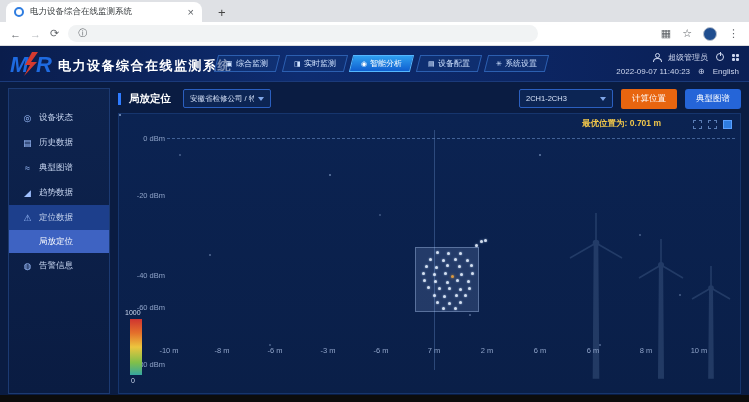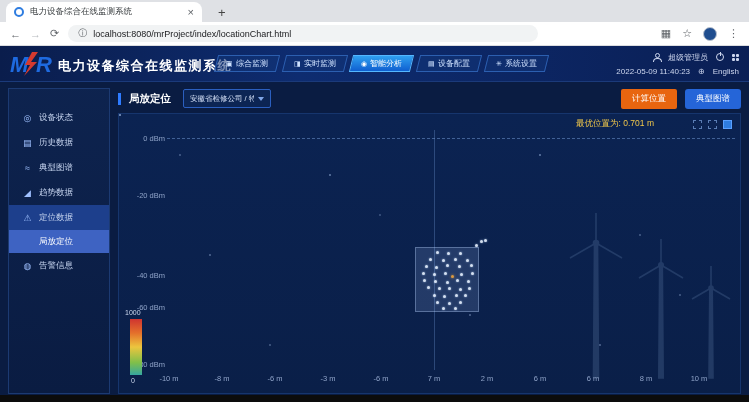--- a/index.html
+++ b/index.html
@@ -79,27 +79,27 @@
       border-top:4px solid #7fa6e8; margin-left:4px; flex:none; }
   .spacer { flex:1; }
   .btn { height:20px; display:flex; align-items:center; padding:0 11px; font-size:8.5px; color:#fff;
       border-radius:2px; }
   .btn-orange { background:#e8650f; }
   .btn-blue { background:#2565d8; border-radius:3px; }
 
   
   .chart-panel { position:absolute; top:25px; left:0; right:0; bottom:0;
       background:linear-gradient(180deg,#0b2352,#0a1f48); border:1px solid #16356d; }
-  .chart-meta { position:absolute; top:4px; right:86px; font-size:8.5px; font-weight:normal; color:#f1c74a; }
+  .chart-meta { position:absolute; top:4px; right:79px; font-size:8.5px; font-weight:bold; color:#f1c74a; }
   .toolbox { position:absolute; top:6px; right:8px; display:flex; gap:6px; }
   .tool { width:9px; height:9px; border:1px dashed #5a7db5; }
   .tool.save { background:#2f7de0; border:1px solid #5aa0ff; }
   .plot { position:absolute; inset:0; }
   .tick-y { position:absolute; left:8px; width:38px; text-align:right; font-size:7.5px; color:#8fa3c8; }
-  .tick-x { position:absolute; top:260px; width:32px; text-align:center; font-size:7.5px; color:#8fa3c8; }
+  .tick-x { position:absolute; top:232px; width:32px; text-align:center; font-size:7.5px; color:#8fa3c8; }
   .hline { position:absolute; left:48px; width:568px; border-top:1px dashed rgba(120,160,220,.5); }
   .vline { position:absolute; top:16px; height:240px; width:1px; background:rgba(110,150,210,.35); }
   .sel-rect { position:absolute; background:rgba(170,200,255,.16); border:1px solid rgba(190,215,255,.35); }
   .pt { position:absolute; width:3px; height:3px; border-radius:50%; background:#e8f2ff; opacity:.9;
         box-shadow:0 0 2px rgba(200,225,255,.8); }
   .pt.hot { background:#f0a43c; box-shadow:0 0 3px rgba(240,170,70,.9); }
   .colorbar { position:absolute; left:11px; top:205px; width:12px; height:56px;
       background:linear-gradient(180deg,#cf3430 0%,#e4702b 25%,#ecc53e 50%,#7fbf4a 78%,#35a7a0 100%); }
   .cb-top { position:absolute; left:6px; top:195px; font-size:7px; color:#cdd8ee; }
   .cb-bottom { position:absolute; left:12px; top:263px; font-size:7px; color:#cdd8ee; }
@@ -126,21 +126,20 @@
     </div>
     <span class="newtab">+</span>
   </div>
 
   <div class="toolbar">
     <span class="navbtn">←</span>
     <span class="navbtn dim">→</span>
     <span class="navbtn">⟳</span>
     <div class="urlbar">
       <span class="url-info">ⓘ</span>
-      <span class="url-text">localhost:8080/mrProject/index/locationChart.html</span>
     </div>
     <div class="toolbar-right">
       <span class="tb-icon">▦</span>
       <span class="tb-icon">☆</span>
       <span class="avatar"></span>
       <span class="tb-icon">⋮</span>
     </div>
   </div>
 
   <div class="app-header">
@@ -180,21 +179,21 @@
         <span>超级管理员</span>
         <span class="icon-power"></span>
         <span class="icon-grid">
             <i></i>
             <i></i>
             <i></i>
             <i></i>
           </span>
       </div>
       <div class="user-row">
-        <span>2022-05-09 11:40:23</span>
+        <span>2022-09-07 11:40:23</span>
         <span>⊕</span>
         <span>English</span>
       </div>
     </div>
   </div>
 
   <div class="sidebar">
     <div class="side-items">
       <div class="side-item">
         <span class="side-glyph">◎</span>
@@ -226,20 +225,24 @@
 
   <div class="main">
     <div class="main-header">
       <span class="accent"></span>
       <span class="page-title">局放定位</span>
       <div class="select station">
         <span class="sel-text">安徽省检修公司 / 特高...</span>
         <span class="caret"></span>
       </div>
       <span class="spacer"></span>
+      <div class="select channel">
+        <span class="sel-text">2CH1-2CH3</span>
+        <span class="caret"></span>
+      </div>
       <div class="btn btn-orange">计算位置</div>
       <div class="btn btn-blue">典型图谱</div>
     </div>
 
     <div class="chart-panel">
       <span class="stars"></span>
       <div class="chart-meta">最优位置为: 0.701 m</div>
       <div class="toolbox">
         <span class="tool"></span>
         <span class="tool"></span>

